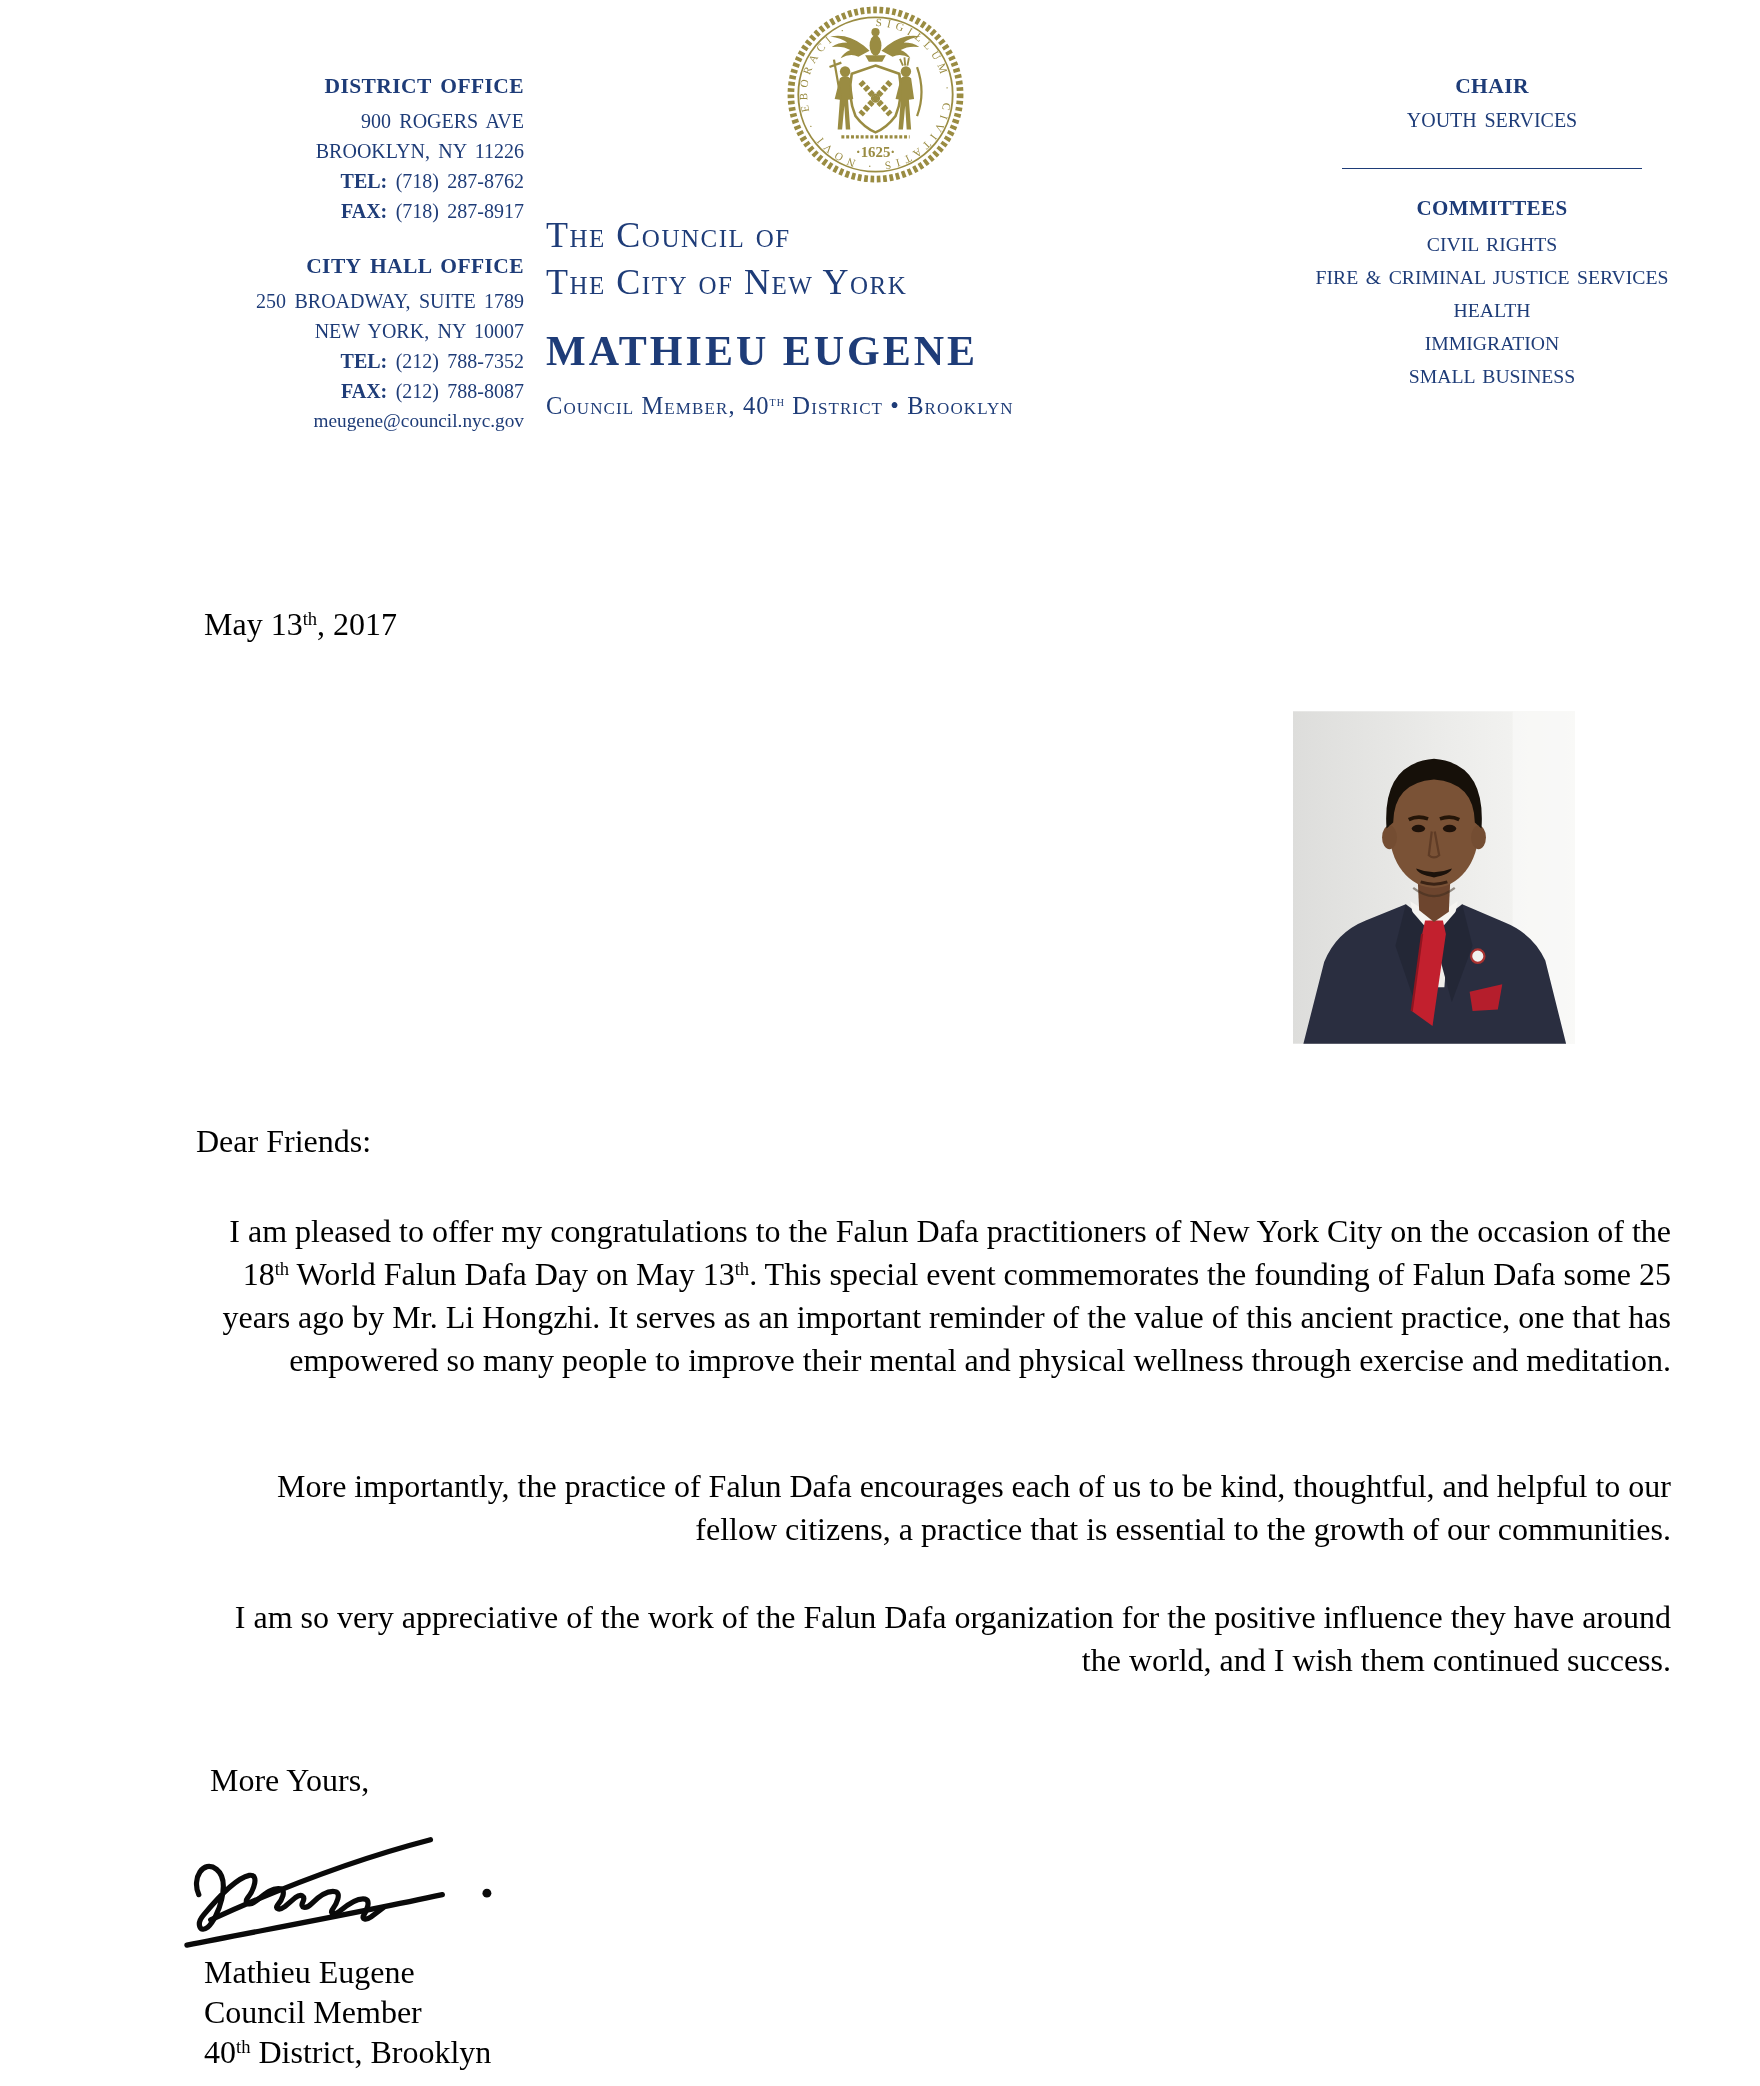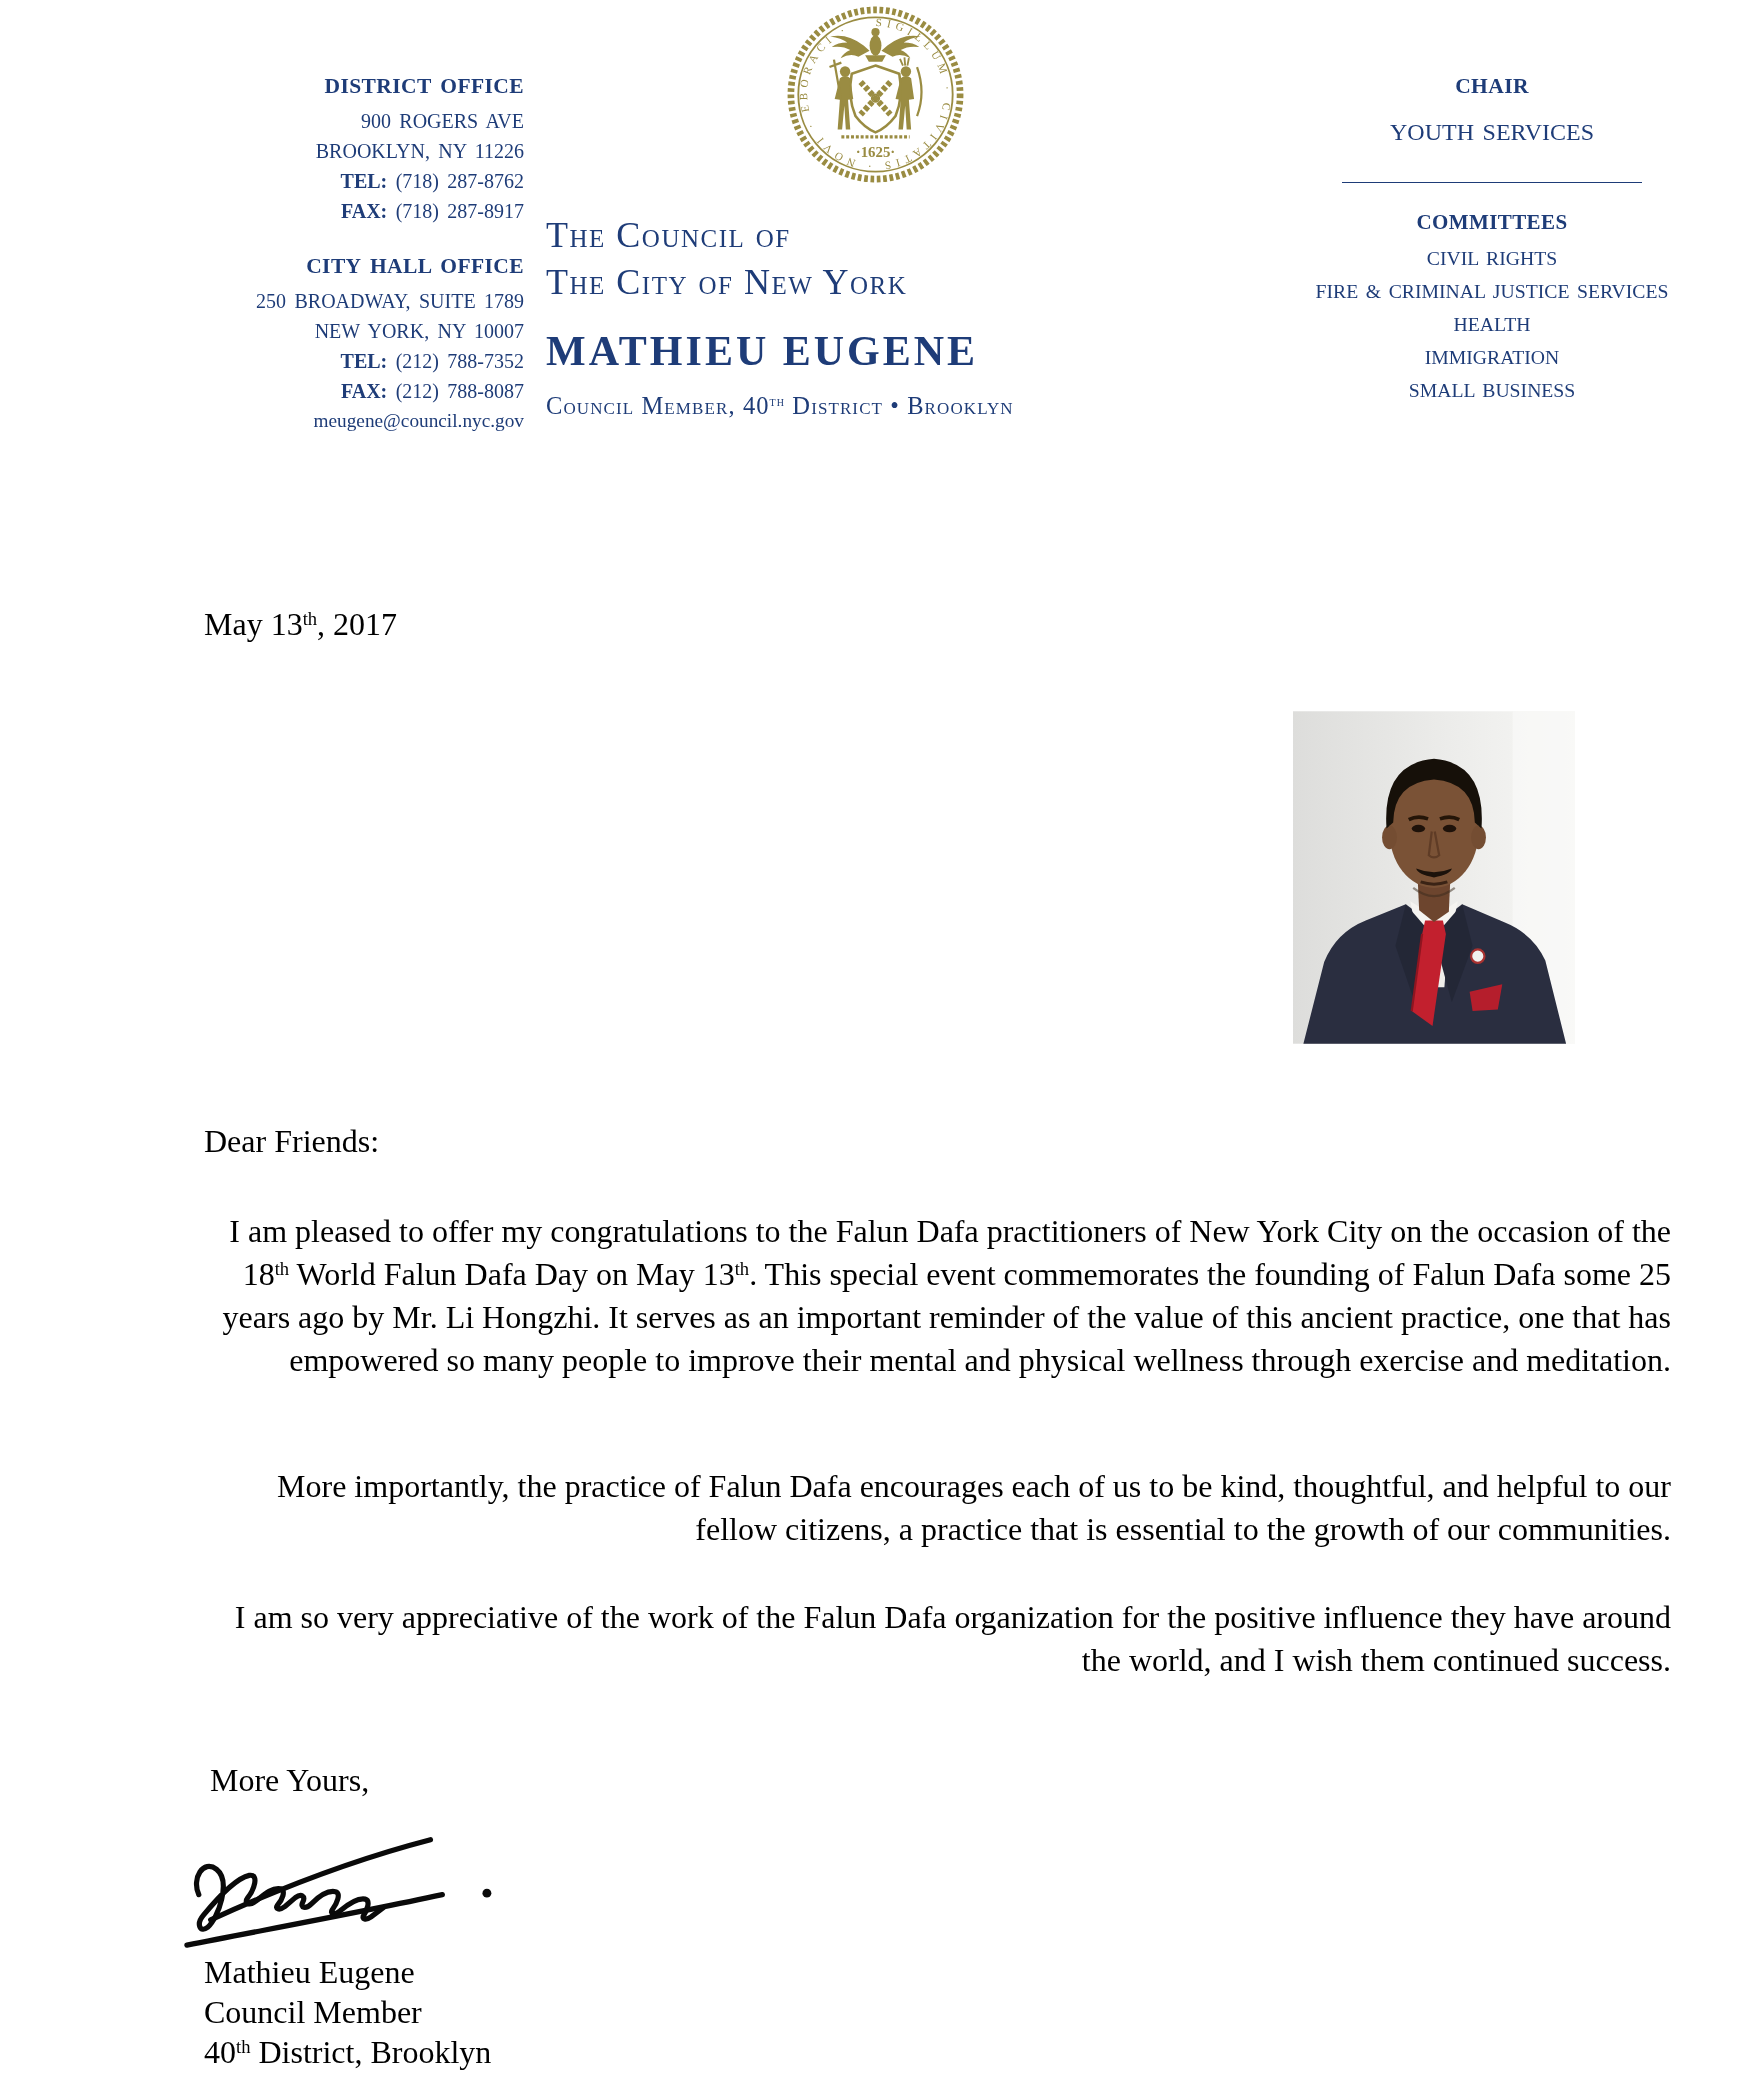--- a/index.html
+++ b/index.html
@@ -21,39 +21,39 @@
   .lh-col{width:461px;text-align:right;color:var(--navy);line-height:30px;word-spacing:.28em;}
   .lh-title{font-weight:bold;font-size:21.5px;letter-spacing:0.4px;margin-bottom:4.5px;}
   .lh-line{font-size:20px;}
   .lh-label{font-weight:bold;}
   .lh-email{font-size:19.3px;word-spacing:normal;}
   #district-office{left:63px;top:71px;}
   #cityhall-office{left:63px;top:251px;}
   
   #right-col{left:1263px;top:74px;width:458px;text-align:center;color:var(--navy);word-spacing:.22em;}
   .rc-chair-title{font-weight:bold;font-size:21.5px;letter-spacing:0.4px;}
-  .rc-chair-value{font-size:24px;margin-top:20px;}
+  .rc-chair-value{font-size:20px;margin-top:10px;}
   .rc-rule{width:300px;margin:36px auto 0 auto;border-top:1.5px solid var(--navy);}
   .rc-comm-title{font-weight:bold;font-size:21px;letter-spacing:0.4px;margin-top:27px;}
   .rc-items{margin-top:12px;}
   .rc-item{font-size:19.7px;margin-top:11px;line-height:22px;}
   
   .ctr{left:546px;width:669px;text-align:left;color:var(--navy);}
   .sc{font-variant:small-caps;}
   #org-line1{top:214px;font-size:36px;letter-spacing:1.5px;}
   #org-line2{top:261px;font-size:36px;letter-spacing:1.5px;}
   #member-name{top:327px;font-size:42px;font-weight:bold;letter-spacing:3px;}
   #member-subtitle{top:392px;font-size:24.5px;letter-spacing:1.1px;}
   #seal{left:782px;top:3px;width:187px;height:183px;}
   .gold-f{fill:var(--gold);}
   .gold-s{fill:none;stroke:var(--gold);}
   
   .bodytxt{font-size:32px;line-height:43px;}
   #date-line{left:204px;top:603px;}
-  #salutation{left:204px;top:1120px;}
+  #salutation{left:196px;top:1120px;}
   .para{left:204px;width:1467px;text-align:right;}
   #para-1{top:1210px;}
   #para-2{top:1465px;}
   #para-3{top:1596px;}
   sup.s{font-size:.58em;vertical-align:.55em;line-height:0;}
   #closing{left:210px;top:1759px;}
   #signature{left:178px;top:1807px;width:349px;height:156px;}
   .sig-stroke{fill:none;stroke:var(--ink);stroke-width:7;stroke-linecap:round;stroke-linejoin:round;}
   #signer-block{left:204px;top:1952px;font-size:32px;line-height:40px;}
   

